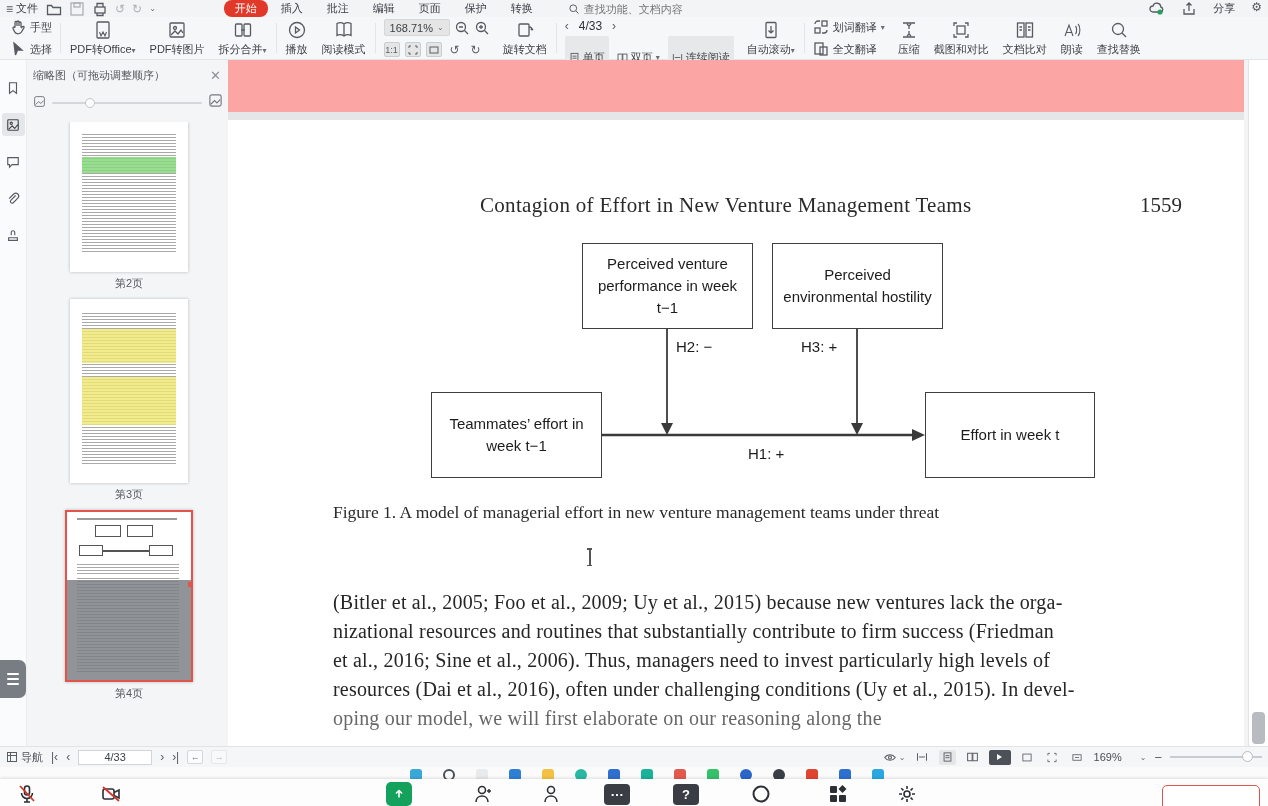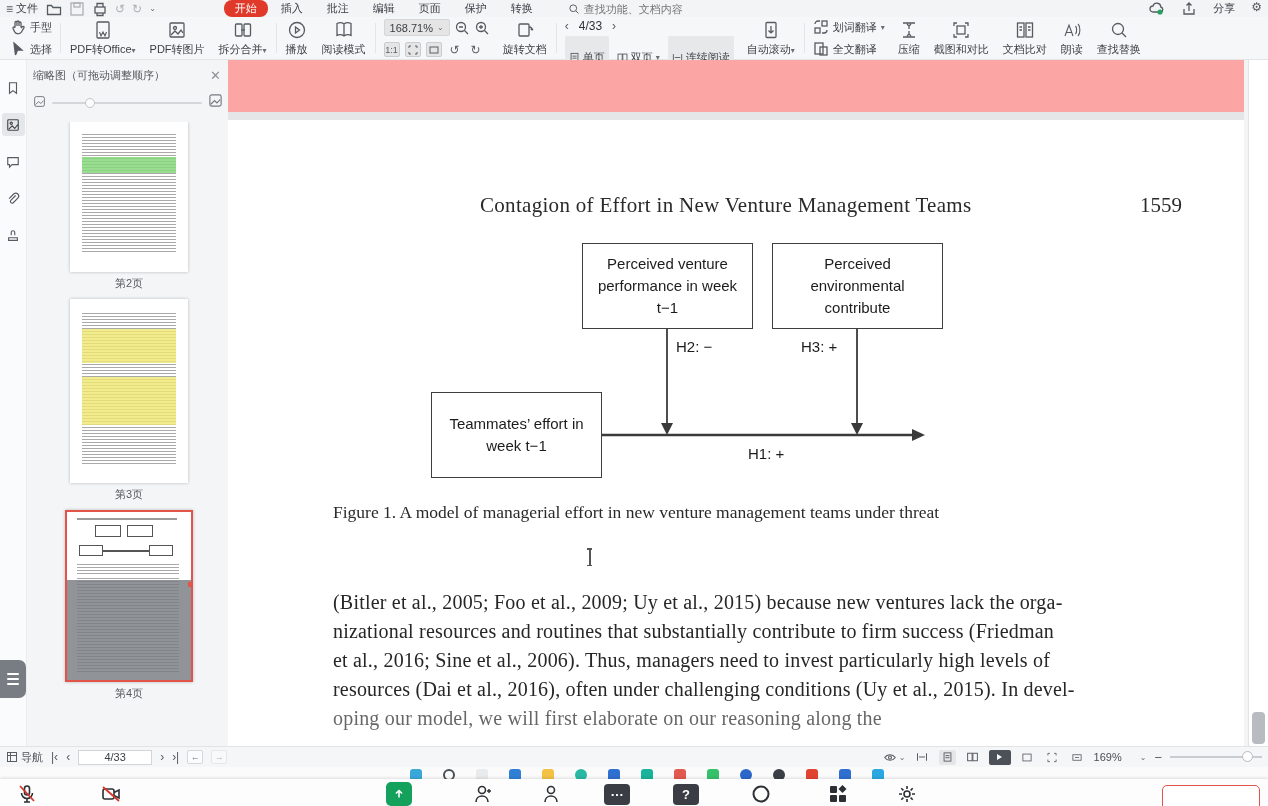--- a/index.html
+++ b/index.html
@@ -448,22 +448,23 @@
         <i></i>
       </div>
 
     <div class="viewport">
       <div class="pagegap"></div>
       <div class="docpage">
         <div class="runhead">Contagion of Effort in New Venture Management Teams</div>
         <div class="pageno">1559</div>
 
         <div class="fbox" style="left:354px;top:123px;width:171px;height:86px">Perceived venture performance in week t−1</div>
-        <div class="fbox" style="left:544px;top:123px;width:171px;height:86px">Perceived environmental contribute</div>
+        <div class="fbox" style="left:544px;top:123px;width:171px;height:86px">Perceived environmental hostility</div>
         <div class="fbox" style="left:203px;top:272px;width:171px;height:86px">Teammates’ effort in week t−1</div>
+        <div class="fbox" style="left:697px;top:272px;width:170px;height:86px">Effort in week t</div>
 
         <svg class="figsvg">
           <line x1="374" y1="315" x2="688" y2="315" stroke="#3a3a3a" stroke-width="2.4"></line>
           <polygon points="697,315 684,309 684,321" fill="#3a3a3a"></polygon>
           <line x1="439" y1="209" x2="439" y2="306" stroke="#3a3a3a" stroke-width="1.8"></line>
           <polygon points="439,315 433,303 445,303" fill="#3a3a3a"></polygon>
           <line x1="629" y1="209" x2="629" y2="306" stroke="#3a3a3a" stroke-width="1.8"></line>
           <polygon points="629,315 623,303 635,303" fill="#3a3a3a"></polygon>
         </svg>
         <div class="flabel" style="left:448px;top:218px">H2: −</div>

